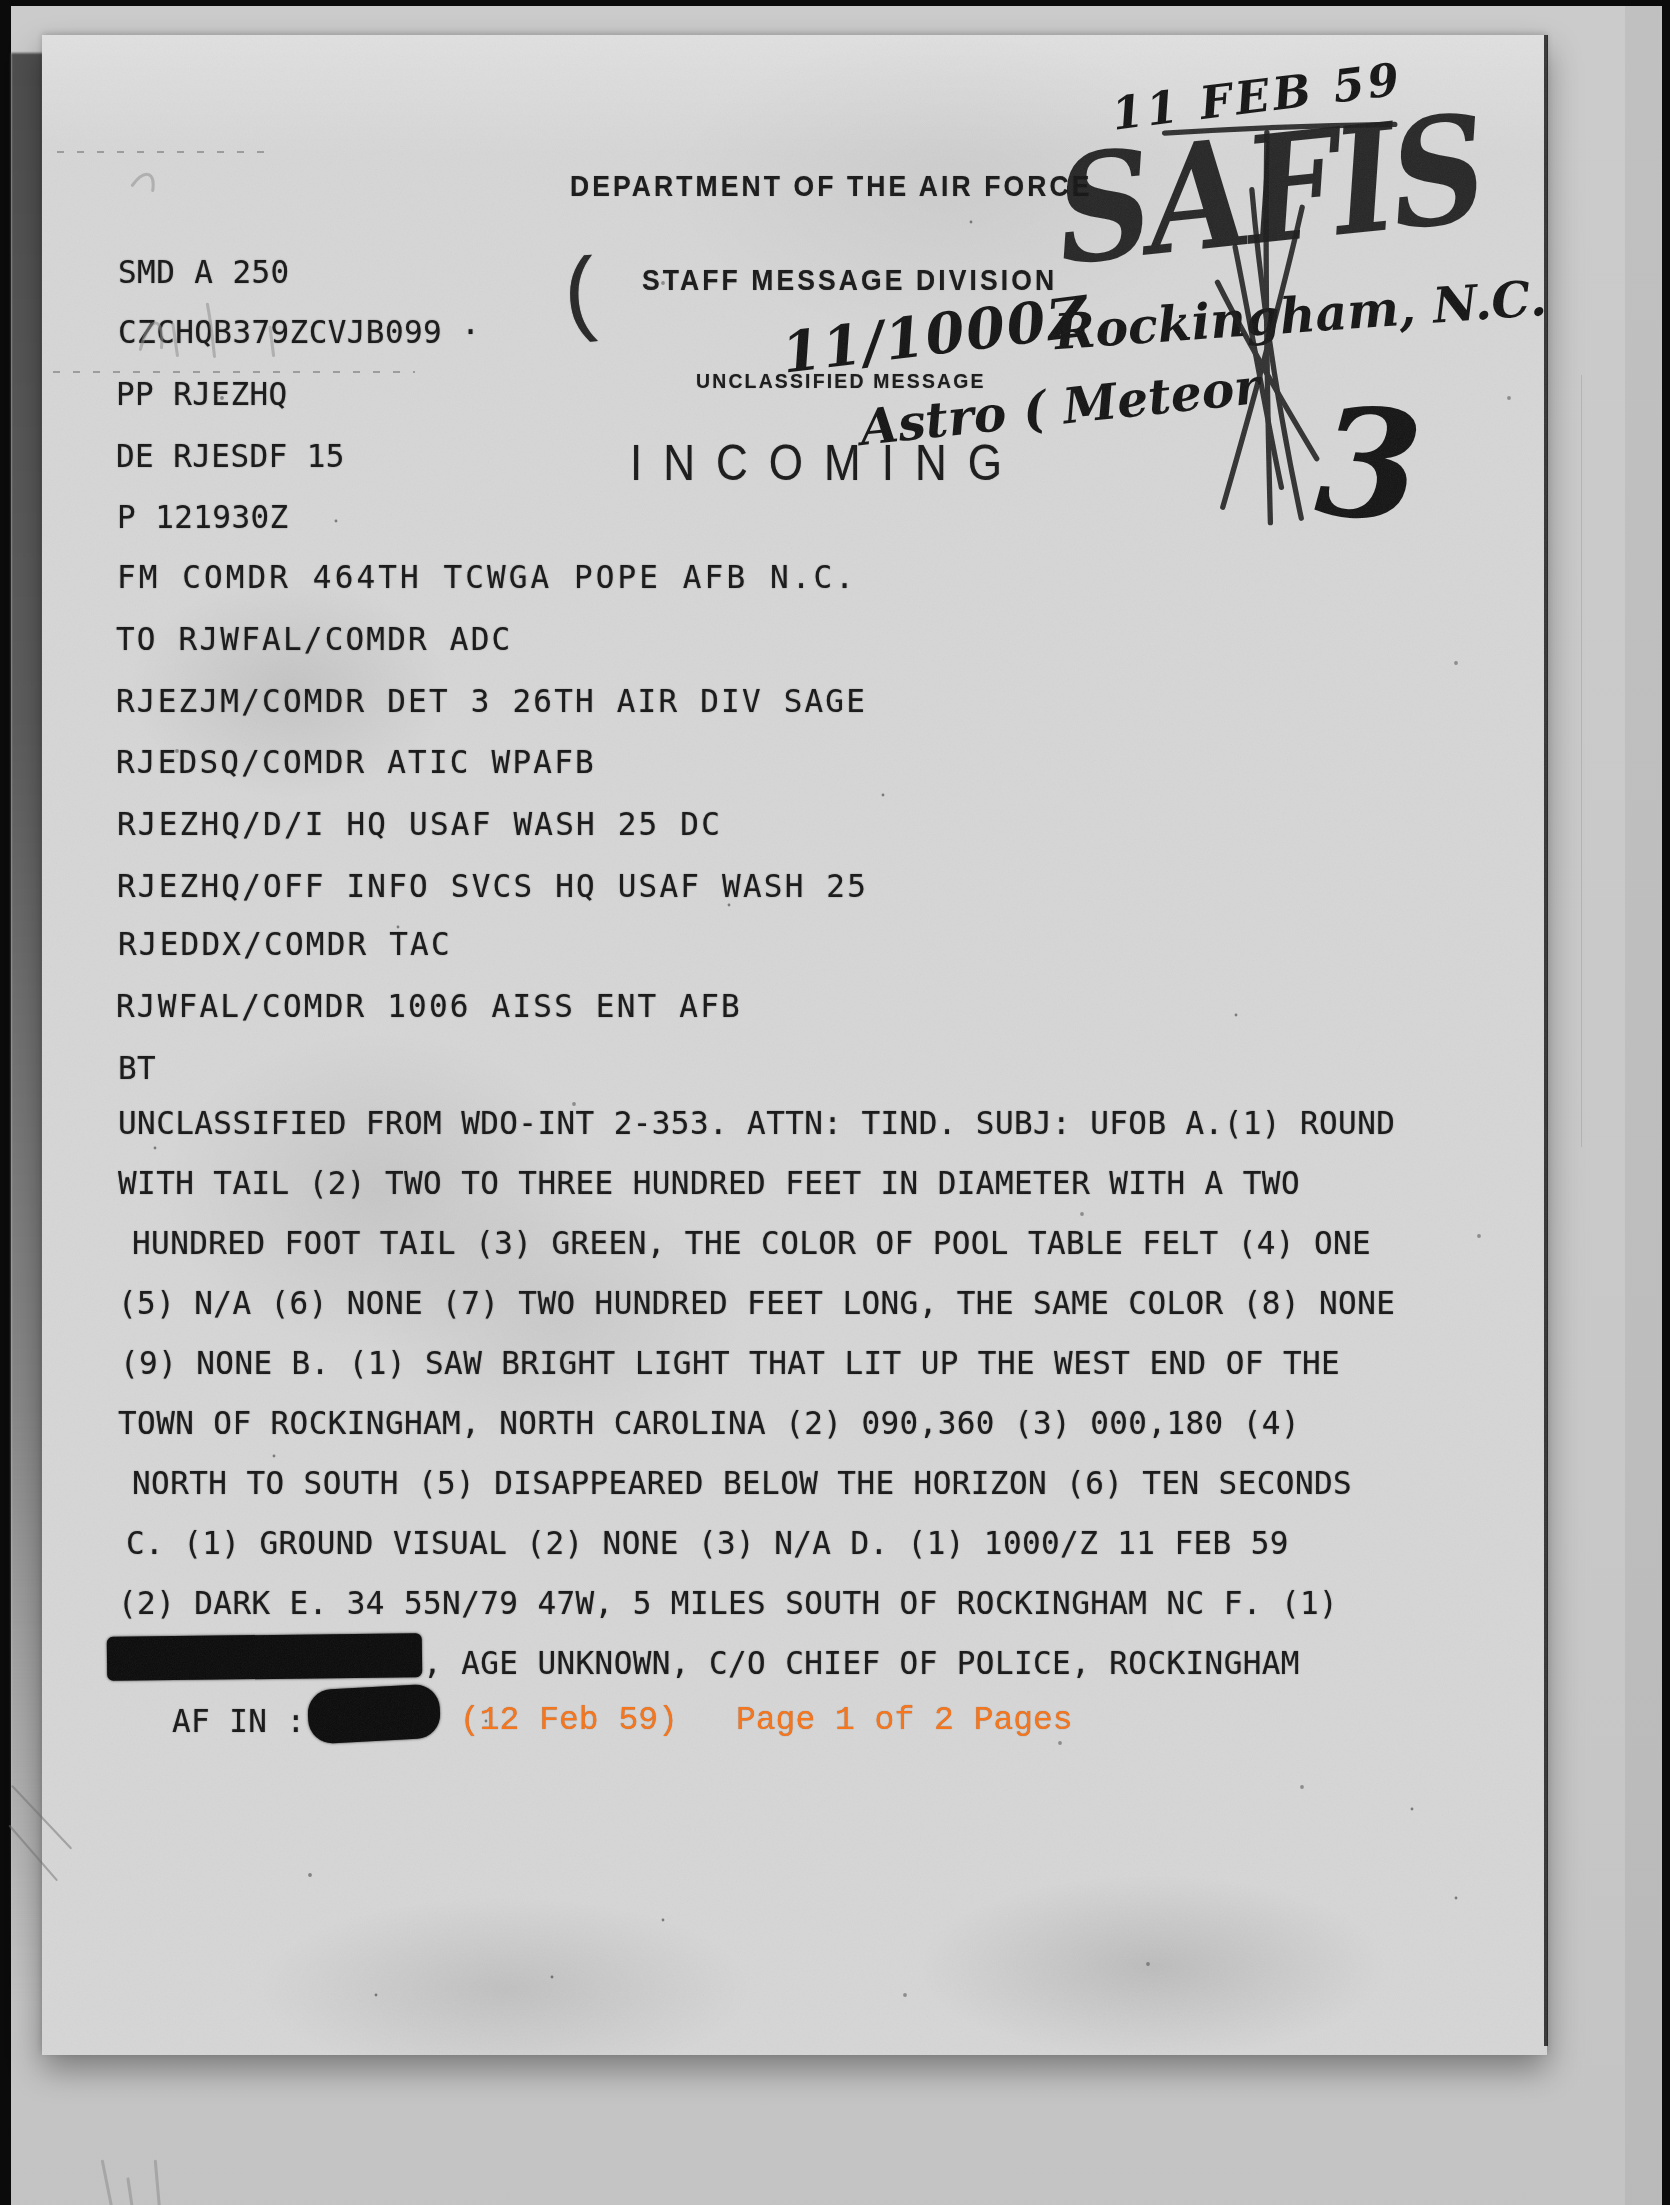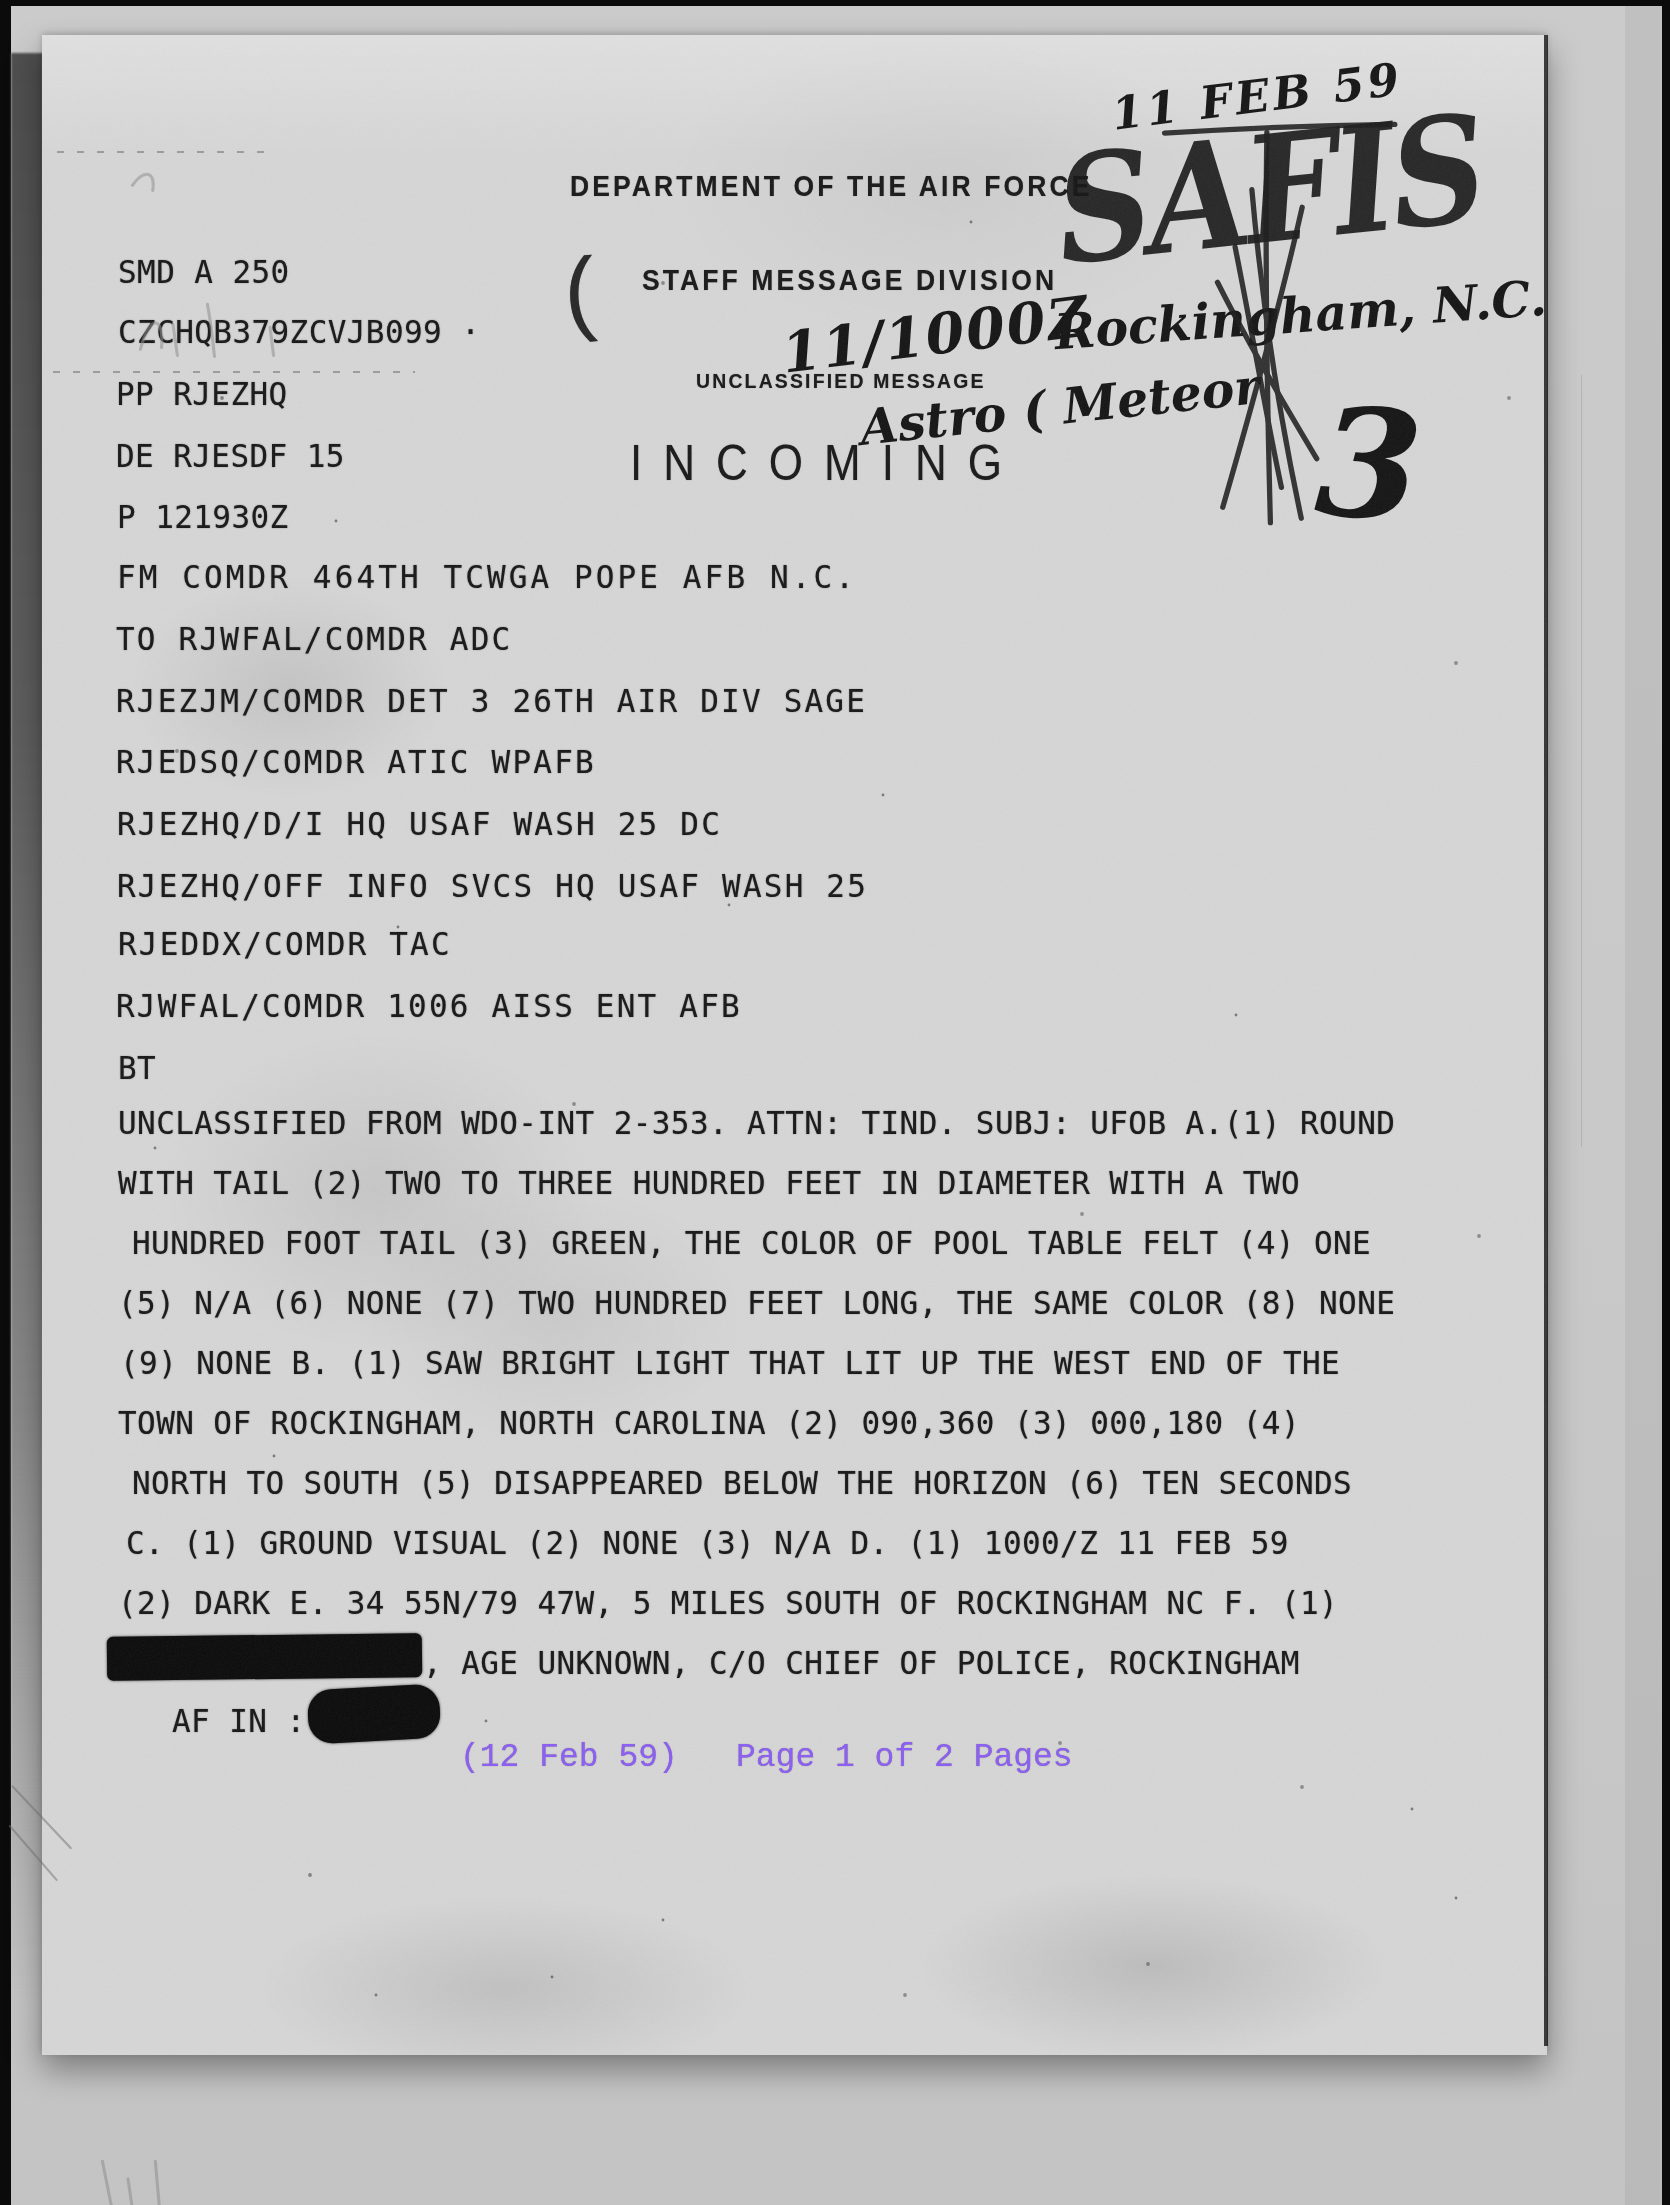--- a/index.html
+++ b/index.html
@@ -49,22 +49,22 @@
   .hdr{position:absolute;color:#181818;font-family:"Liberation Sans",sans-serif;white-space:nowrap;
        text-shadow:0 0 0.9px rgba(20,20,20,.5);}
   .hdr-agency{left:570px;top:171px;font-size:26.5px;letter-spacing:3.1px;font-weight:700;transform:scaleY(1.08);}
   .hdr-division{left:642px;top:265px;font-size:26.5px;letter-spacing:3.1px;font-weight:700;transform:scaleY(1.08);}
   .hdr-paren{left:564px;top:238px;font-size:93px;font-weight:400;color:#262626;transform:rotate(-4deg);}
   .hdr-unclass{left:696px;top:370px;font-size:19.4px;letter-spacing:2.2px;font-weight:700;}
   .hdr-incoming{left:630px;top:438px;font-size:44px;letter-spacing:21px;font-weight:500;transform:scaleY(1.12);}
   
   .tw{position:absolute;font-family:"DejaVu Sans Mono",monospace;font-size:31px;letter-spacing:0.4px;
       color:#161616;white-space:pre;text-shadow:0 0 1.3px rgba(15,15,15,.55);transform:scaleY(1.04);}
-  .tw-footer{position:absolute;font-family:"Liberation Mono",monospace;font-size:33px;color:#8b5cf6;
-      white-space:pre;text-shadow:0 0 0.9px rgba(20,20,20,.5);margin-top:37px;}
+  .tw-footer{position:absolute;font-family:"Liberation Mono",monospace;font-size:33px;color:#f97316;
+      white-space:pre;text-shadow:0 0 0.9px rgba(20,20,20,.5);}
   
   .hw{position:absolute;font-family:"DejaVu Serif",serif;font-style:italic;color:#141414;white-space:nowrap;}
   .hw-date{left:1111px;top:70px;font-size:45px;transform:rotate(-7deg);letter-spacing:3.5px;font-weight:700;}
   .hw-scrawl{left:1056px;top:112px;font-size:132px;transform:rotate(-6deg) scaleY(1.12);letter-spacing:-4.4px;
              opacity:.9;font-weight:700;}
   .hw-time{left:781px;top:301px;font-size:56px;transform:rotate(-7deg);letter-spacing:1.8px;font-weight:700;}
   .hw-place{left:1054px;top:286px;font-size:49px;transform:rotate(-4deg);font-weight:700;}
   .hw-astro{left:859px;top:378px;font-size:49px;transform:rotate(-6deg);font-weight:700;}
   .hw-three{left:1317px;top:376px;font-size:150px;transform:rotate(4deg);font-weight:700;}
   

